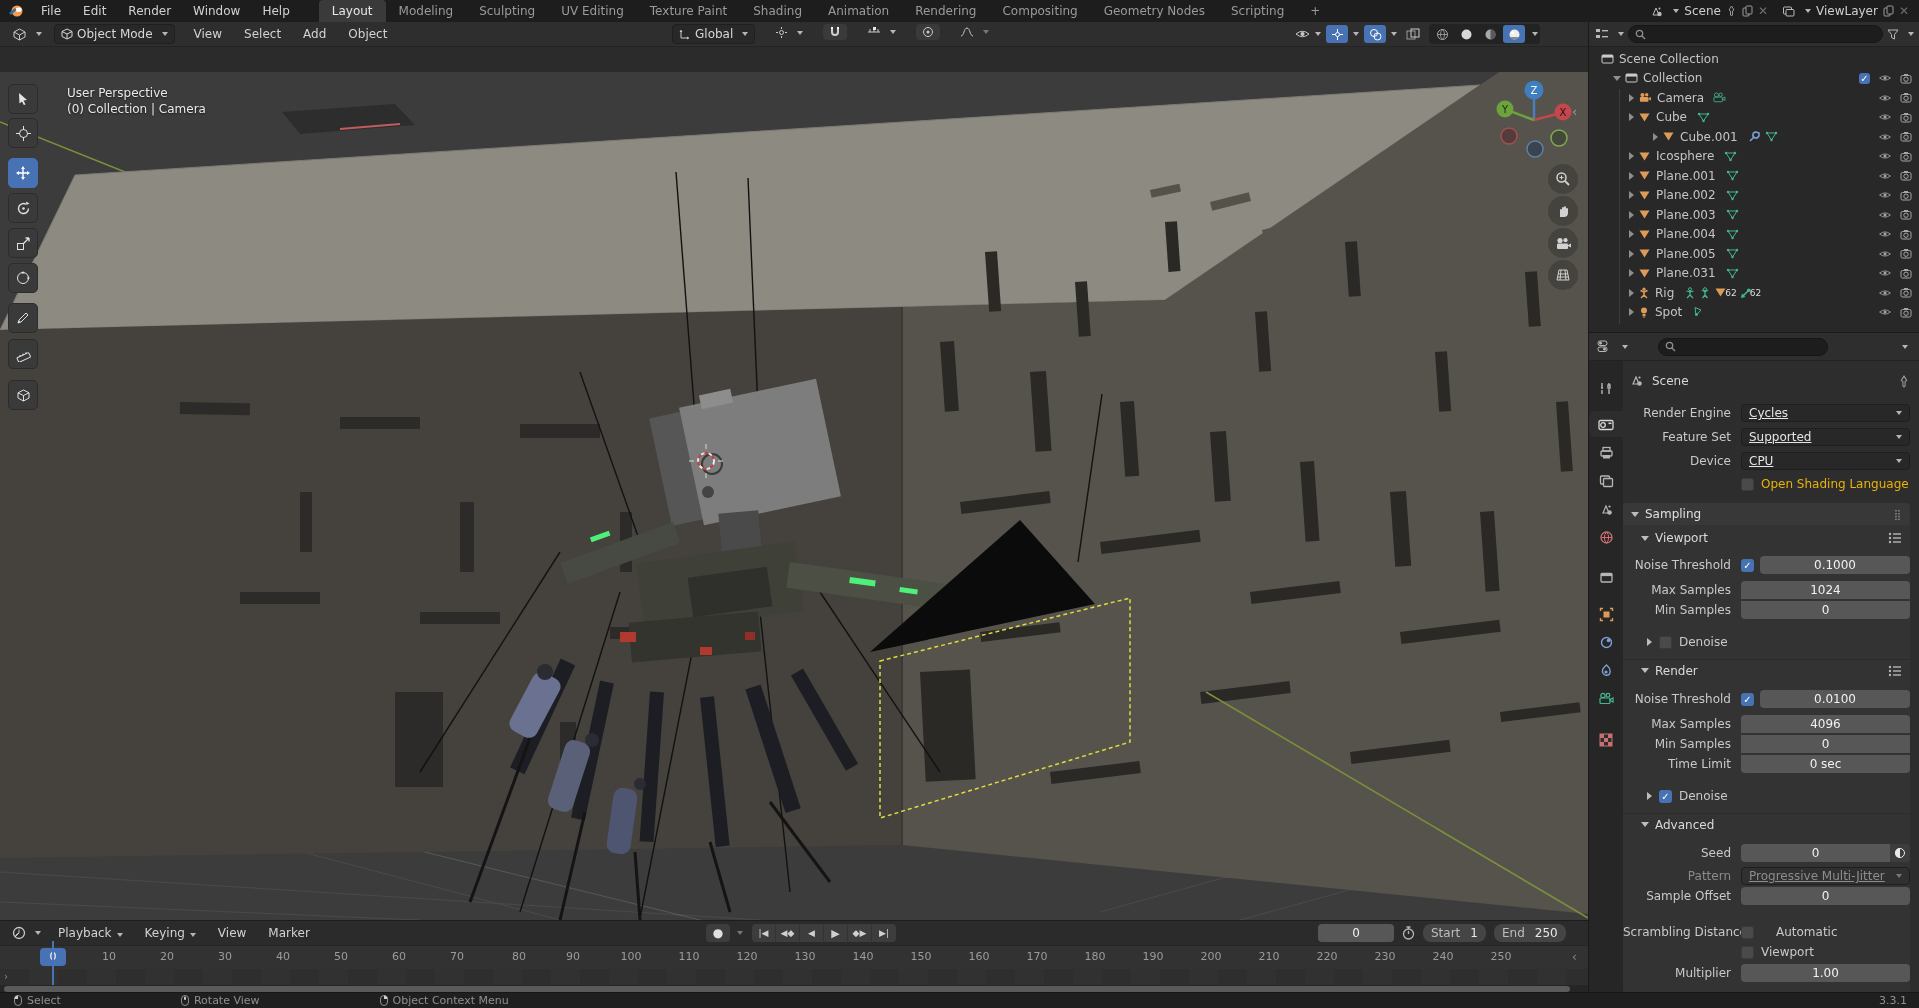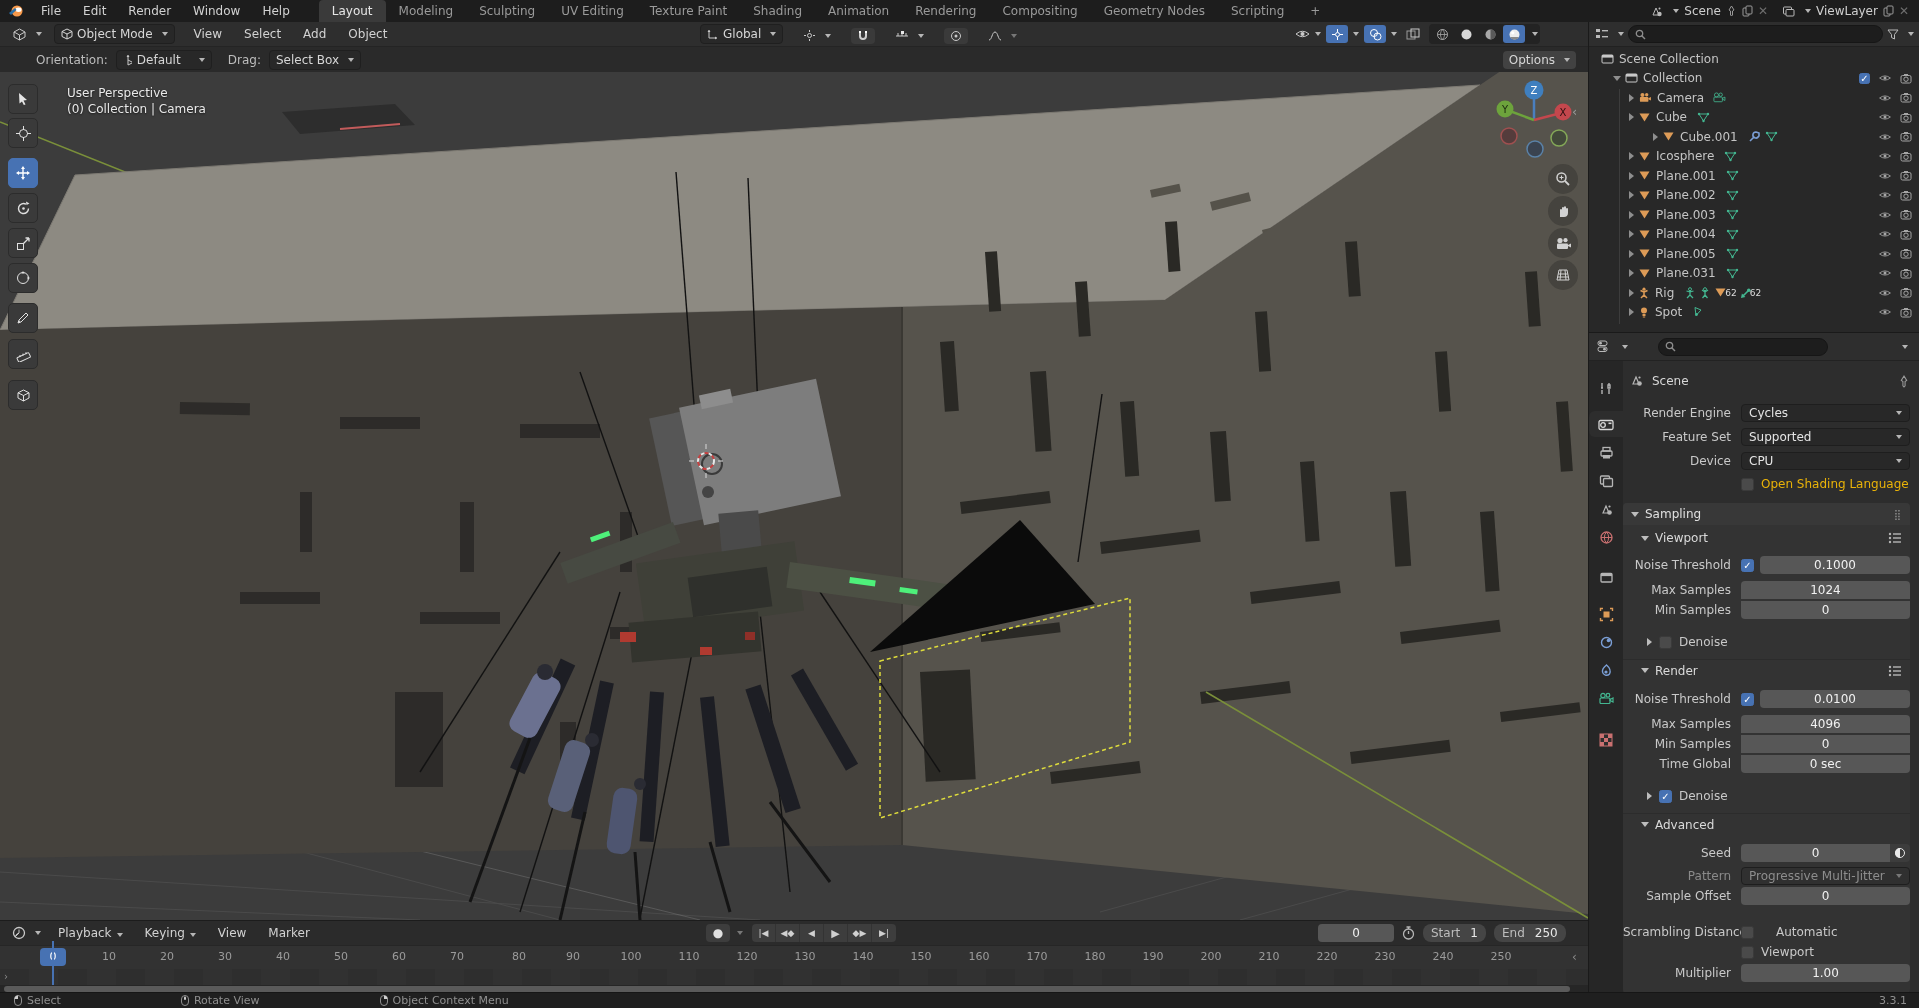--- a/index.html
+++ b/index.html
@@ -43,21 +43,21 @@
   #props { left:1588px; top:332px; width:331px; height:660px; background:#2d2d2d; border-left:1px solid #1a1a1a; border-top:1px solid #1a1a1a; }
   #props-header { position:absolute; left:0; top:0; width:331px; height:28px; background:#2e2e2e; border-bottom:1px solid #222; display:flex; align-items:center; gap:6px; padding:0 8px; }
   #tabstrip { position:absolute; left:0; top:28px; width:34px; height:632px; background:#262626; }
   .ptab { position:absolute; left:0; width:34px; height:26px; display:flex; align-items:center; justify-content:center; }
   .ptab.on { background:#2d2d2d; border-radius:6px 0 0 6px; }
   #pcontent { position:absolute; left:34px; top:28px; width:297px; height:632px; padding:6px 10px 0 0; overflow:hidden; }
   .prow { display:flex; align-items:center; height:20px; margin-top:4px; }
   .plabel { width:118px; text-align:right; padding-right:10px; color:#c9c9c9; white-space:nowrap; font-size:12px; }
   .pwidget { flex:1; display:flex; align-items:center; }
   .dd-field { flex:1; height:18px; background:#282828; border:1px solid #1e1e1e; border-radius:4px; display:flex; align-items:center; padding:0 7px; color:#e4e4e4; }
-  .dd-field .sp { flex:1; }
+  .dd-field .sp { flex:1;text-decoration:underline; }
   .num-field { flex:1; height:18px; background:#575757; border-radius:4px; text-align:center; color:#f1f1f1; line-height:18px; }
   .checkbox { width:13px; height:13px; border-radius:2.5px; background:#4a4a4a; border:1px solid #3a3a3a; display:inline-flex; align-items:center; justify-content:center; }
   .checkbox.on { background:#4772b3; border-color:#4772b3; color:#fff; font-size:10px; }
   .panel { background:#333333; border-radius:4px; margin-top:10px; padding-bottom:10px; }
   .panel-h { height:22px; display:flex; align-items:center; gap:6px; padding:0 8px; color:#e0e0e0; background:#383838; border-radius:4px 4px 0 0; }
   .sub-h { height:22px; display:flex; align-items:center; gap:6px; padding:0 8px 0 18px; color:#dadada; border-top:1px solid #2c2c2c; margin-top:8px; }
   .chev { display:inline-block; width:0; height:0; border-left:4px solid transparent; border-right:4px solid transparent; border-top:5px solid #bdbdbd; }
   .chev.r { border-top:4px solid transparent; border-bottom:4px solid transparent; border-left:5px solid #bdbdbd; border-right:none; }
   .dots { color:#8a8a8a; letter-spacing:1px; font-size:10px; }
   
@@ -151,21 +151,21 @@
           <path d="M6 1 L11 3.5 L11 8.5 L6 11 L1 8.5 L1 3.5 Z" fill="none" stroke="#d8d8d8"></path>
           <path d="M1 3.5 L6 6 L11 3.5 M6 6 L6 11" stroke="#d8d8d8" fill="none"></path>
         </svg>
       <span>Object Mode</span>
       <span class="caret"></span>
     </div>
     <span class="menu-item" style="margin-left:8px">View</span>
     <span class="menu-item">Select</span>
     <span class="menu-item">Add</span>
     <span class="menu-item">Object</span>
-    <div style="position:absolute;left:700px;display:flex;align-items:flex-end;gap:14px">
+    <div style="position:absolute;left:672px;display:flex;align-items:flex-start;gap:14px">
       <div class="hbtn dd">
         <svg width="12" height="12" viewBox="0 0 12 12">
             <path d="M2 10 L2 2 M2 10 L10 10" stroke="#c9c9c9" fill="none"></path>
             <path d="M2 2 l-1.5 2 h3 Z M10 10 l-2 -1.5 v3 Z" fill="#c9c9c9"></path>
           </svg>
         <span>Global</span>
         <span class="caret"></span>
       </div>
       <div class="hbtn">
         <svg width="13" height="13" viewBox="0 0 13 13">
@@ -255,40 +255,20 @@
               <circle cx="6.5" cy="6.5" r="5" fill="#ededed"></circle>
               <circle cx="4.8" cy="4.8" r="1.6" fill="#fff"></circle>
               <path d="M2 9 a5 5 0 0 0 9 0 Z" fill="#8a8a8a"></path>
             </svg>
         </div>
         <span class="caret"></span>
       </div>
     </div>
   </div>
 
-  <div id="toolsettings" class="abs">
-    <span style="margin-left:36px;color:#bdbdbd">Orientation:</span>
-    <div class="hbtn dd" style="margin-left:8px;width:96px">
-      <svg width="10" height="12" viewBox="0 0 10 12">
-          <path d="M5 1 v10 M5 11 l4 -2 M5 6 l4 2" stroke="#c9c9c9" fill="none"></path>
-          <path d="M5 1 l-1.5 2 h3 Z" fill="#c9c9c9"></path>
-        </svg>
-      <span>Default</span>
-      <span class="caret" style="margin-left:auto"></span>
-    </div>
-    <span style="margin-left:16px;color:#bdbdbd">Drag:</span>
-    <div class="hbtn dd" style="margin-left:8px">
-      <span>Select Box</span>
-      <span class="caret"></span>
-    </div>
-    <div class="hbtn" style="position:absolute;right:12px;background:#424242;border-radius:4px">
-      <span>Options</span>
-      <span class="caret"></span>
-    </div>
-  </div>
 
   <div id="viewport" class="abs">
     <svg width="1588" height="848" viewBox="0 0 1588 848">
 
       <g stroke="#565656" stroke-width="1" opacity="0.55">
         <line x1="0" y1="700" x2="560" y2="848"></line>
         <line x1="240" y1="660" x2="0" y2="760"></line>
         <line x1="0" y1="800" x2="760" y2="848"></line>
         <line x1="0" y1="830" x2="420" y2="848"></line>
         <line x1="1240" y1="848" x2="1560" y2="760"></line>
@@ -1106,21 +1086,21 @@
               <span class="num-field" style="border-radius:4px 4px 0 0">4096</span>
             </div>
         </div>
         <div class="prow" style="height:18px;margin-top:2px">
           <span class="plabel">Min Samples</span>
           <div class="pwidget">
               <span class="num-field" style="border-radius:0">0</span>
             </div>
         </div>
         <div class="prow" style="height:18px;margin-top:2px">
-          <span class="plabel">Time Global</span>
+          <span class="plabel">Time Limit</span>
           <div class="pwidget">
               <span class="num-field" style="border-radius:0 0 4px 4px">0 sec</span>
             </div>
         </div>
         <div class="prow" style="height:18px;margin-top:14px;padding-left:24px;gap:7px">
           <span class="chev r"></span>
           <span class="checkbox on">✓</span>
           <span style="color:#c9c9c9">Denoise</span>
         </div>
 

